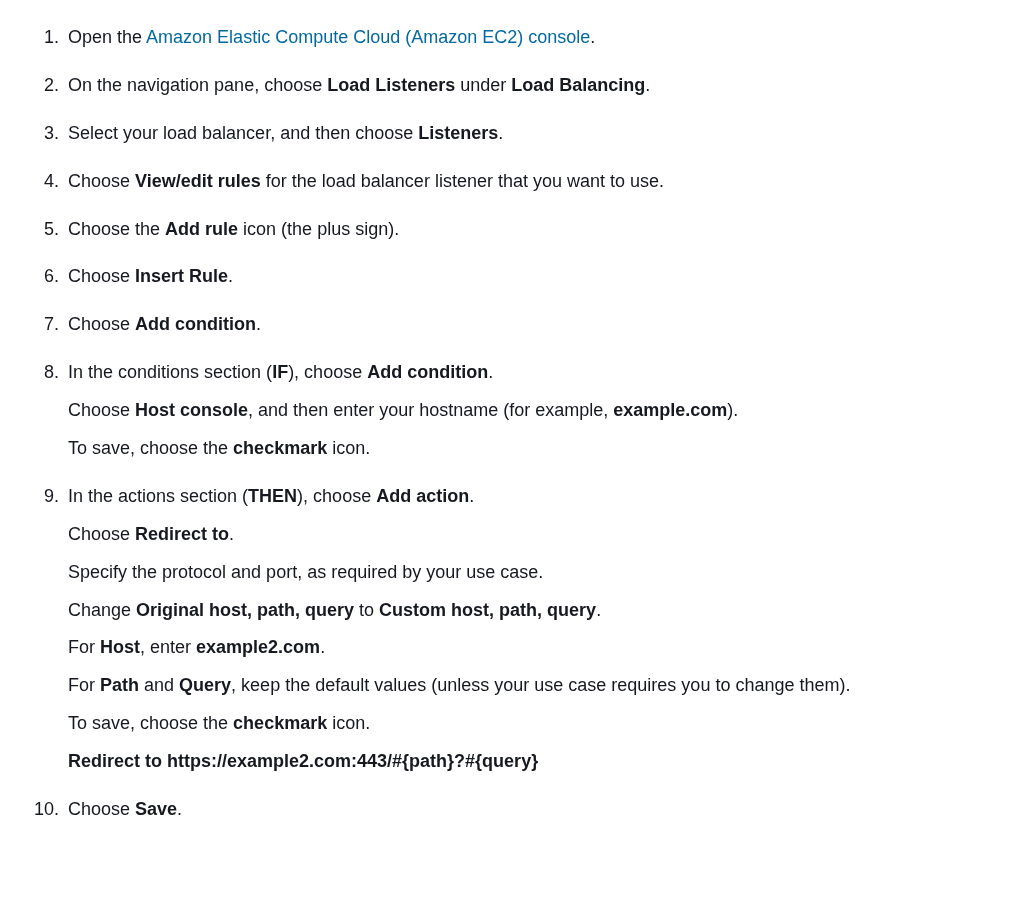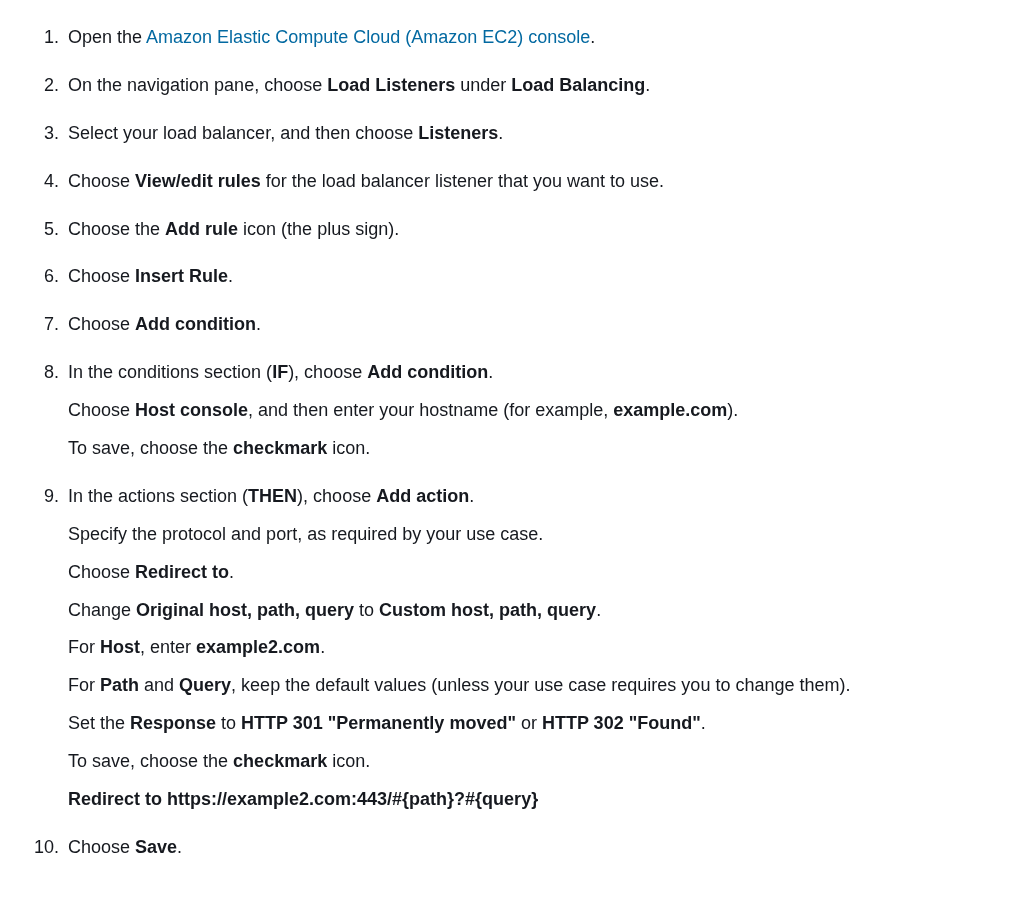--- a/index.html
+++ b/index.html
@@ -66,26 +66,25 @@
       <li>
         <div><span>Choose </span><b>Add condition</b><span>.</span></div>
       </li>
       <li>
         <div><span>In the conditions section (</span><b>IF</b><span>), choose </span><b>Add condition</b><span>.</span></div>
         <div class="block"><span>Choose </span><b>Host console</b><span>, and then enter your hostname (for example, </span><b>example.com</b><span>).</span></div>
         <div class="block"><span>To save, choose the </span><b>checkmark</b><span> icon.</span></div>
       </li>
       <li>
         <div><span>In the actions section (</span><b>THEN</b><span>), choose </span><b>Add action</b><span>.</span></div>
+        <div class="block"><span>Choose </span><b>Redirect to</b><span>.</span></div>
         <div class="block"><span>Specify the protocol and port, as required by your use case.</span></div>
-        <div class="block"><span>Choose </span><b>Redirect to</b><span>.</span></div>
         <div class="block"><span>Change </span><b>Original host, path, query</b><span> to </span><b>Custom host, path, query</b><span>.</span></div>
         <div class="block"><span>For </span><b>Host</b><span>, enter </span><b>example2.com</b><span>.</span></div>
         <div class="block"><span>For </span><b>Path</b><span> and </span><b>Query</b><span>, keep the default values (unless your use case requires you to change them).</span></div>
-        <div class="block"><span>Set the </span><b>Response</b><span> to </span><b>HTTP 301 "Permanently moved"</b><span> or </span><b>HTTP 302 "Found"</b><span>.</span></div>
         <div class="block"><span>To save, choose the </span><b>checkmark</b><span> icon.</span></div>
         <div class="block"><b>Redirect to https://example2.com:443/#{path}?#{query}</b></div>
       </li>
       <li>
         <div><span>Choose </span><b>Save</b><span>.</span></div>
       </li>
     </ol>
 </div>
 
 </body></html>

